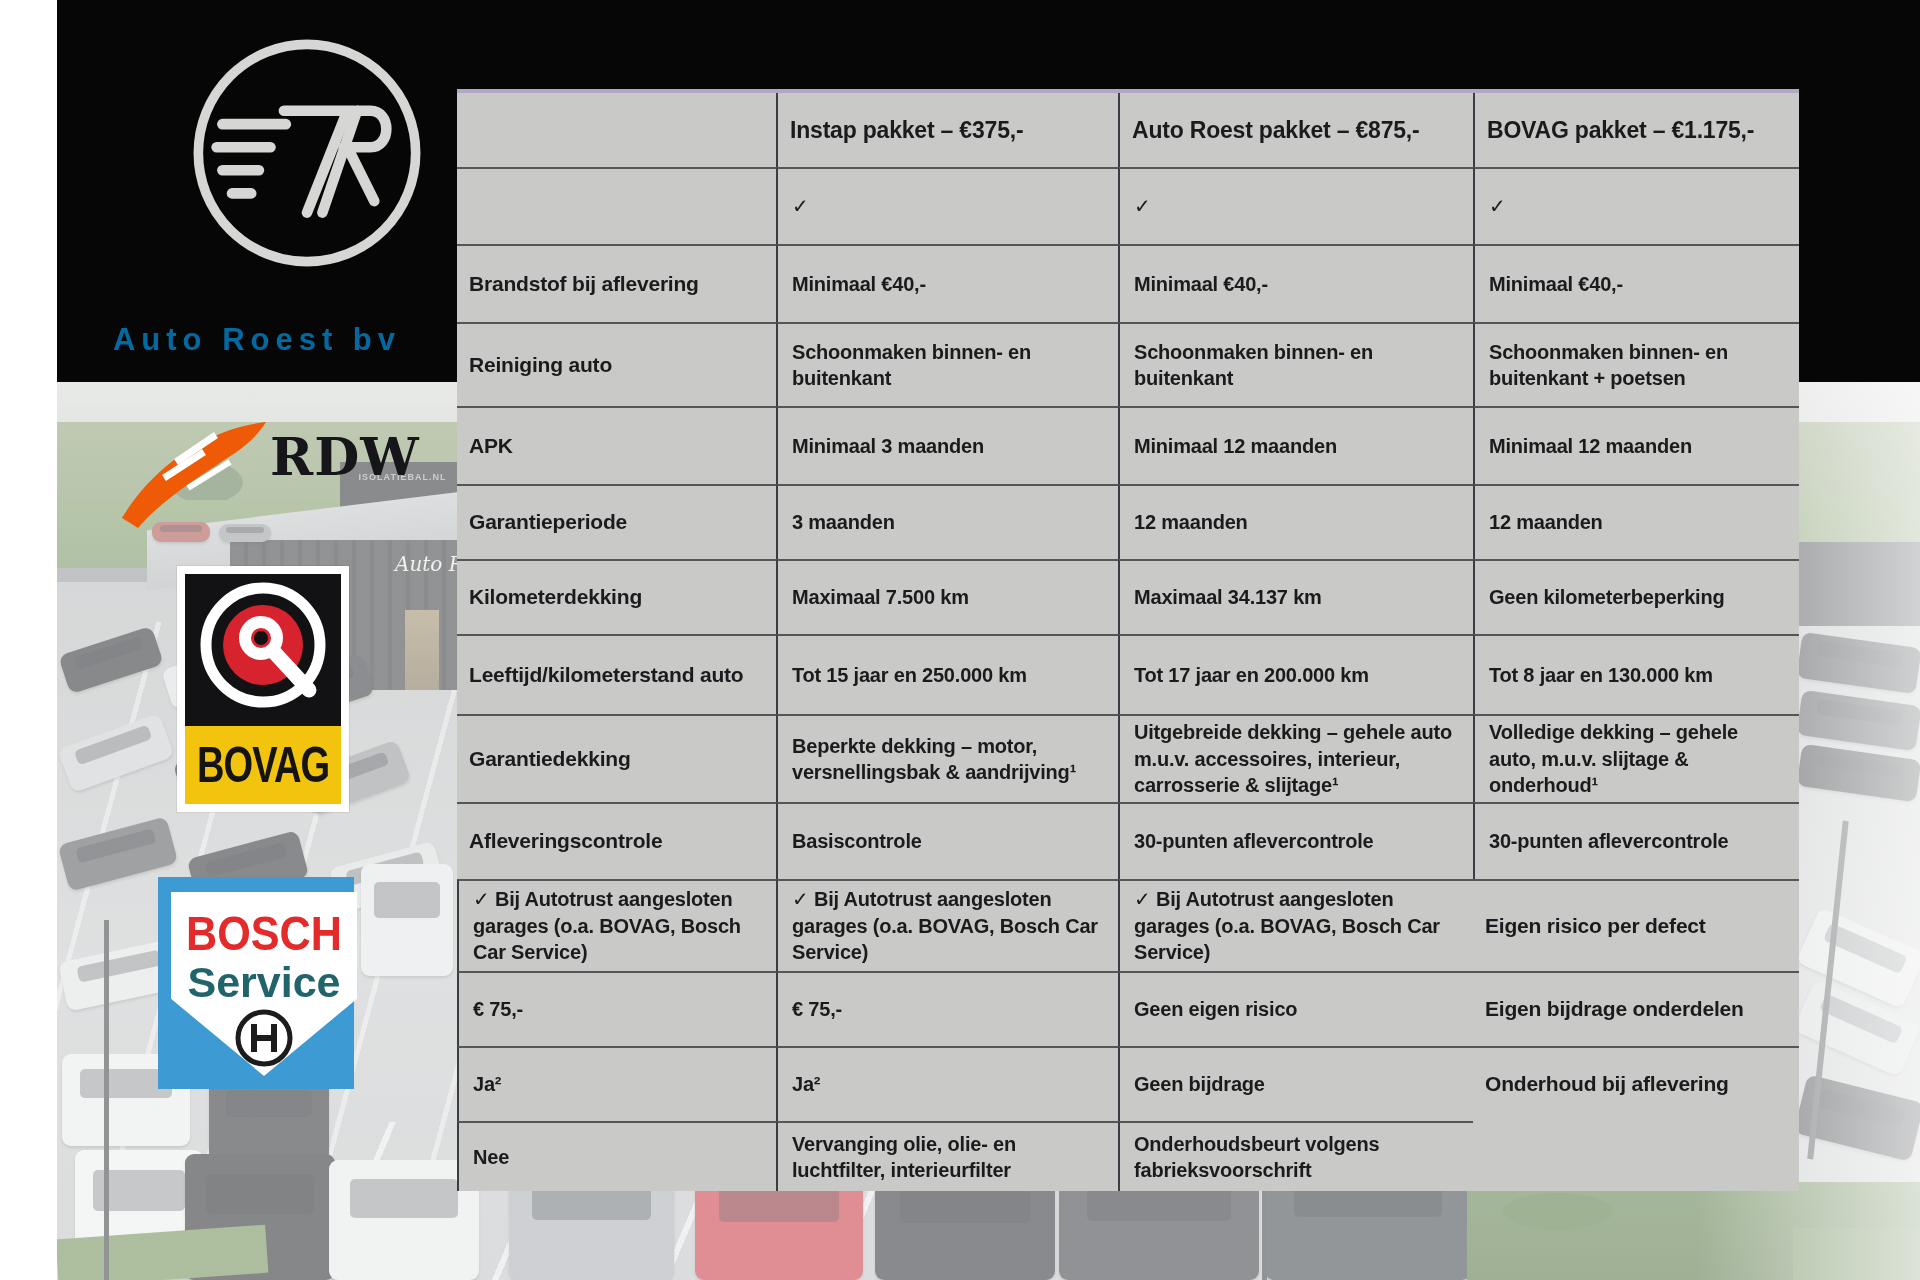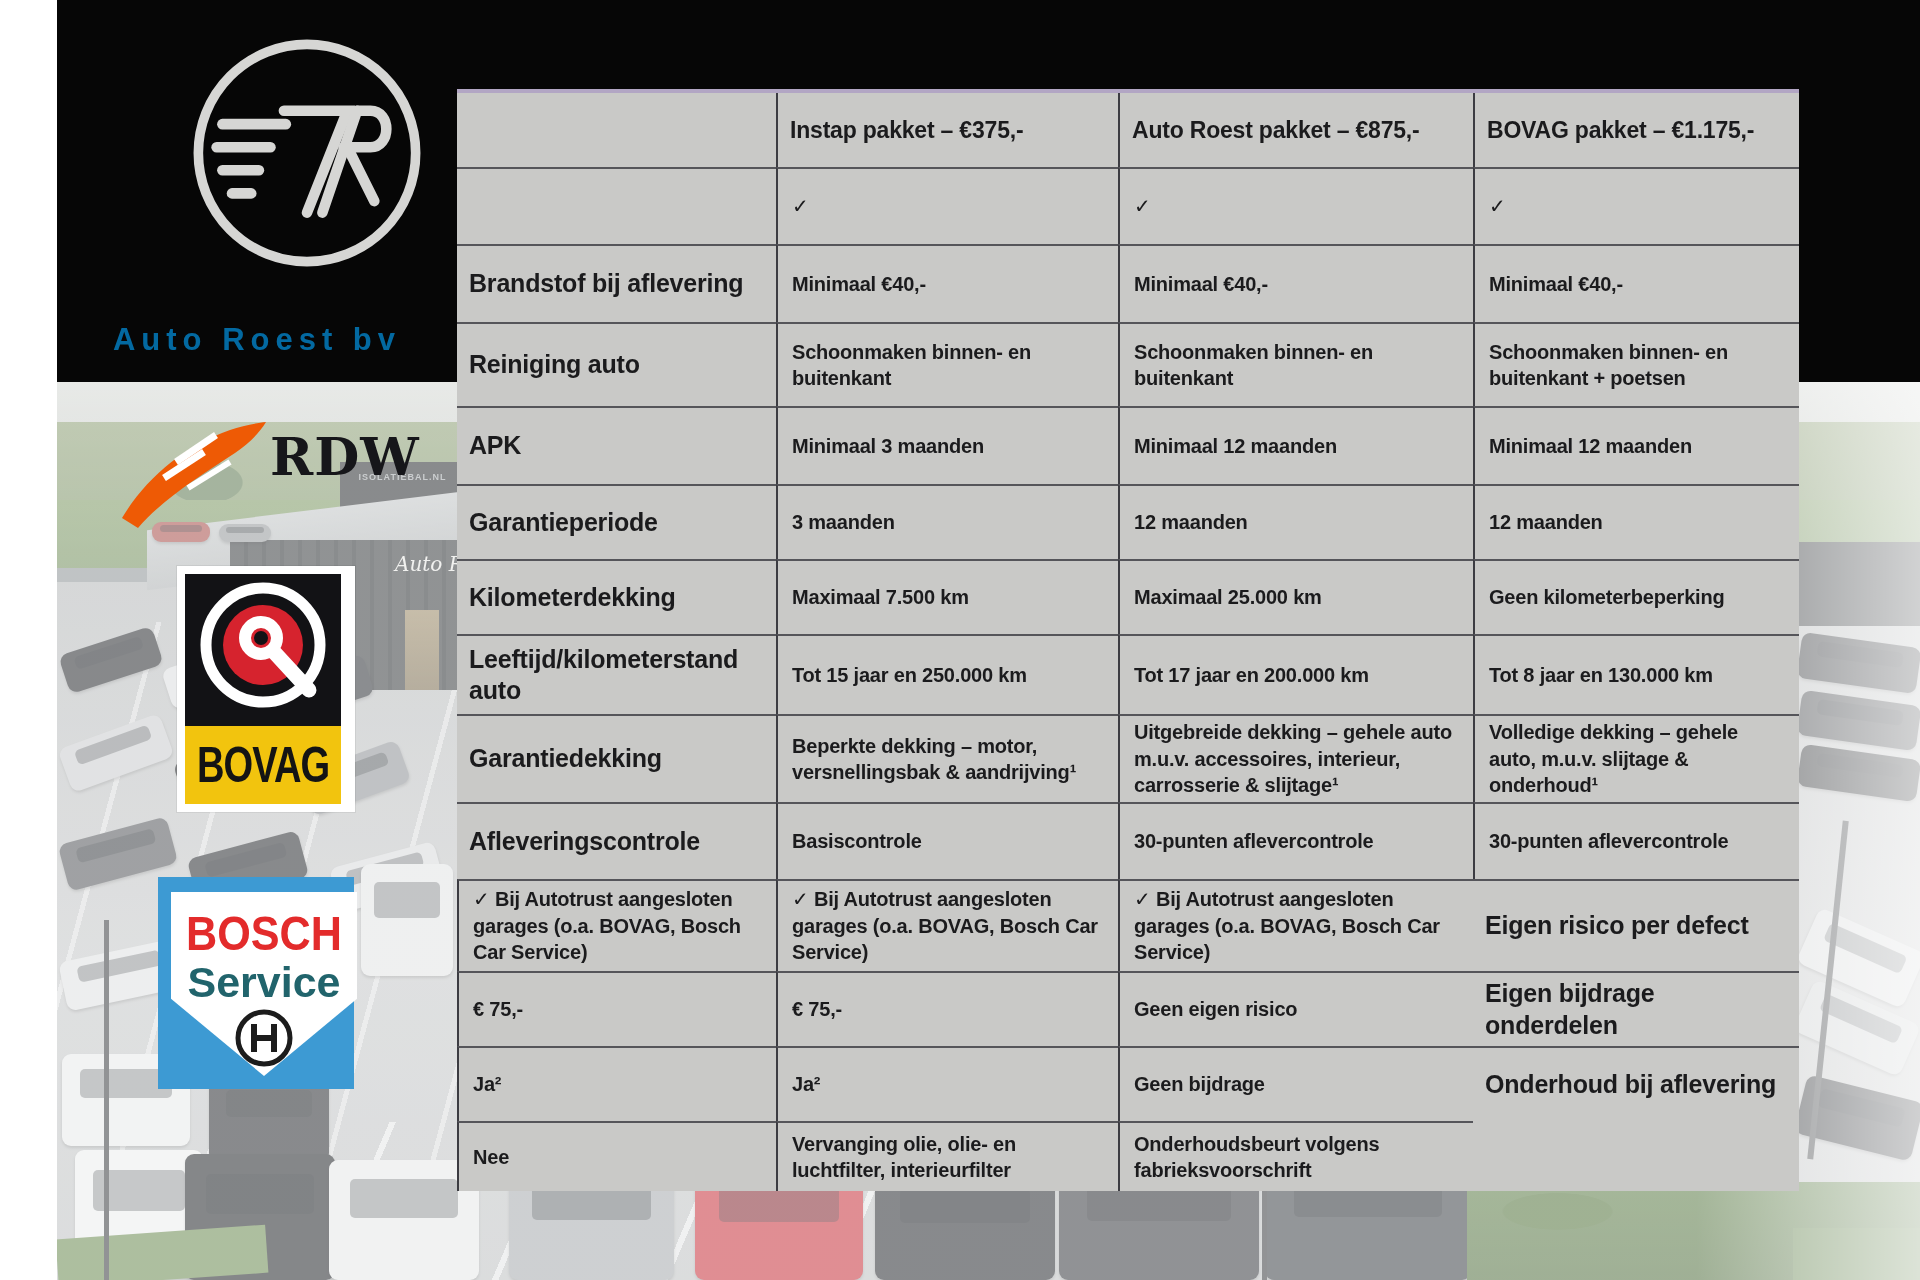--- a/index.html
+++ b/index.html
@@ -51,42 +51,42 @@
   .brand-box{position:absolute;left:57px;top:0;width:400px;height:382px;z-index:4;}
   .monogram{position:absolute;left:125px;top:28px;}
   .brand-name{position:absolute;left:30px;top:322px;width:340px;text-align:center;color:#0369a1;
      font-weight:bold;font-size:31px;letter-spacing:6px;white-space:nowrap;}
   
   .rdw{position:absolute;left:118px;top:418px;width:280px;height:120px;z-index:5;}
   .rdw svg{position:absolute;left:0;top:2px;}
   .rdw .rdw-txt{position:absolute;left:152px;top:8px;font-family:"DejaVu Serif","Liberation Serif",serif;
      font-weight:bold;font-size:52px;color:#16161a;letter-spacing:1px;}
   .bovag{position:absolute;left:177px;top:566px;width:172px;height:246px;background:#ffffff;z-index:5;
-     box-shadow:0 0 0 1px rgba(0,0,0,.06);padding-left:6px;}
+     box-shadow:0 0 0 1px rgba(0,0,0,.06);}
   .bovag .top{position:absolute;left:8px;top:8px;width:156px;height:152px;background:#121215;}
   .bovag .bottom{position:absolute;left:8px;top:160px;width:156px;height:78px;background:#f2c40e;
      display:flex;align-items:center;justify-content:center;}
   .bovag .bovag-txt{font-size:41px;font-weight:bold;color:#141414;transform:scale(.93,1.22);letter-spacing:-1px;}
   .bosch{position:absolute;left:158px;top:877px;width:196px;height:212px;background:#3d9ad3;z-index:5;}
   .bosch .shield{position:absolute;left:13px;top:15px;width:186px;height:184px;background:#ffffff;
      clip-path:polygon(0 0,100% 0,100% 58%,50% 100%,0 58%);text-align:center;}
   .bosch .l1{margin-top:16px;font-size:45px;font-weight:bold;color:#e32b2b;letter-spacing:0;transform:scale(.96,1.05);}
   .bosch .l2{margin-top:-2px;font-size:43px;font-weight:bold;color:#21646c;}
   .bosch svg{margin-top:0px;}
   
   .pakket-table{position:absolute;left:457px;top:89px;width:1342px;height:1102px;z-index:6;
      display:grid;grid-template-columns:319px 342px 355px 326px;
      background:#c9c9c7;border-top:4px solid #b2a6c4;box-sizing:border-box;}
   .cell{position:relative;display:flex;align-items:center;box-sizing:border-box;
      color:#1b1b1d;font-weight:bold;overflow:hidden;}
   .cell.bt{border-top:2px solid #55555a;}
   .cell.bl{border-left:2px solid #3c3c42;}
   .cell .txt{width:100%;}
   .th{font-size:23px;padding:0 12px;white-space:nowrap;letter-spacing:-.2px;}
-  .lbl{font-size:25px;padding:0 8px 0 12px;line-height:1.25;letter-spacing:-.2px;}
+  .lbl{font-size:21px;padding:0 8px 0 12px;line-height:1.25;letter-spacing:-.2px;}
   .val{font-size:20px;padding:0 14px 0 14px;line-height:1.32;letter-spacing:-.2px;}
 </style>
 </head>
 <body>
 
 <div class="stage">
 
   <div class="photo">
     <div class="band sky"></div>
     <div class="band trees"></div>
@@ -275,21 +275,21 @@
       <div class="cell val bt bl">
         <div class="txt">12 maanden</div>
       </div>
       <div class="cell lbl bt">
         <div class="txt">Kilometerdekking</div>
       </div>
       <div class="cell val bt bl">
         <div class="txt">Maximaal 7.500 km</div>
       </div>
       <div class="cell val bt bl">
-        <div class="txt">Maximaal 25.000 km</div>
+        <div class="txt">Maximaal 34.137 km</div>
       </div>
       <div class="cell val bt bl">
         <div class="txt">Geen kilometerbeperking</div>
       </div>
       <div class="cell lbl bt">
         <div class="txt">Leeftijd/kilometerstand auto</div>
       </div>
       <div class="cell val bt bl">
         <div class="txt">Tot 15 jaar en 250.000 km</div>
       </div>

